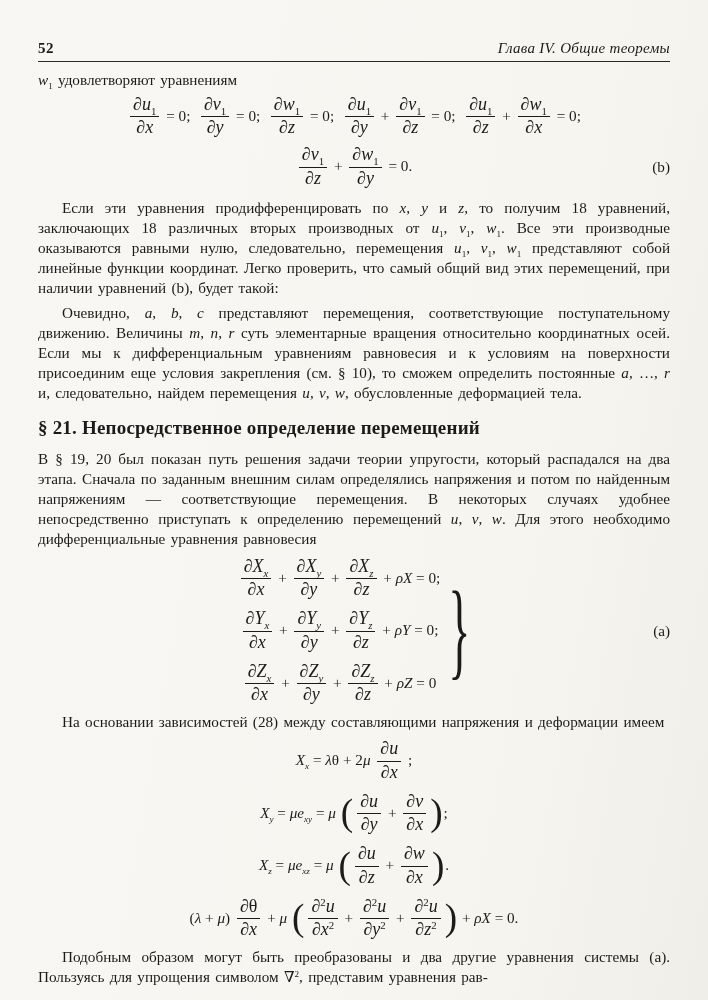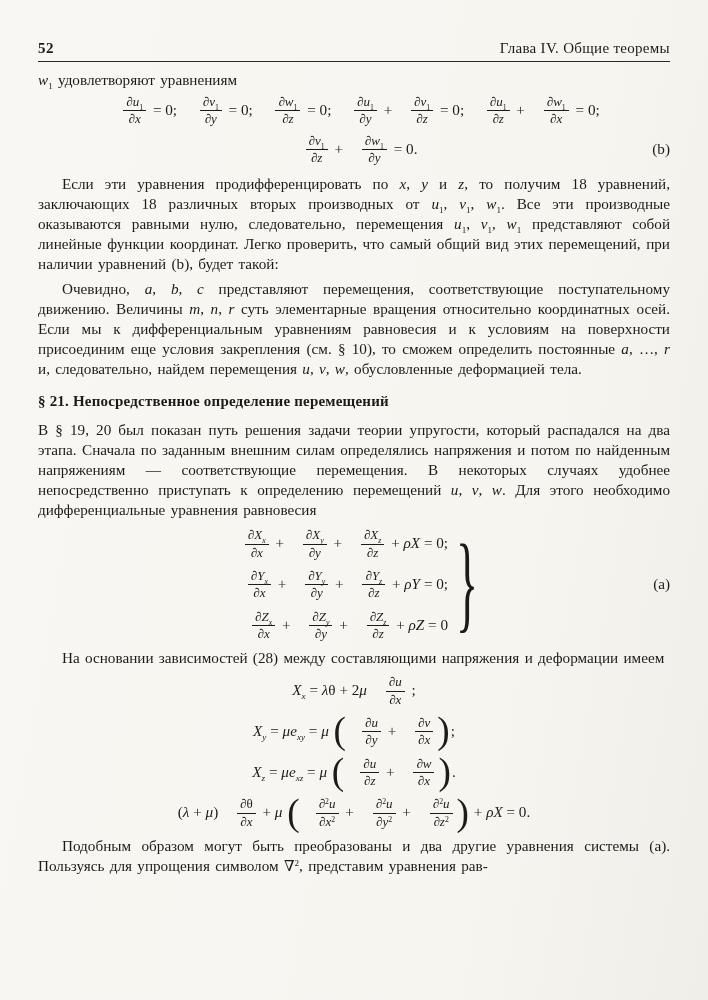--- a/index.html
+++ b/index.html
@@ -16,36 +16,36 @@
     overflow: hidden;
   }
   .header {
     display: flex;
     justify-content: space-between;
     align-items: baseline;
     font-size: 15px;
     line-height: 17px;
   }
   .pagenum { font-weight: bold; letter-spacing: 0.5px; }
-  .runhead { letter-spacing: 0.3px; }
+  .runhead { font-style: italic; letter-spacing: 0.3px; }
   .rule { border-top: 1.7px solid #2b2a27; margin-top: 4px; }
 
   p.body {
     font-size: 15.2px;
     line-height: 20px;
     text-align: justify;
     margin: 7px 0 0 0;
     text-indent: 24px;
     word-spacing: 1.5px;
   }
   p.noindent { text-indent: 0; }
   p.tight { margin-top: 5px; }
 
   h2.sechead {
-    font-size: 15px;
+    font-size: 19px;
     font-weight: bold;
     margin: 14px 0 10px 0;
     letter-spacing: 0.2px;
   }
 
   
   .eqline { position: relative; text-align: center; margin: 2px 0; }
   .eqline.spaced { margin: 4px 0; }
   .eq {
     display: inline-flex;
@@ -54,21 +54,21 @@
     line-height: 1.1;
     vertical-align: middle;
   }
   .mt { white-space: pre; }
   .frac {
     display: inline-flex;
     flex-direction: column;
     align-items: center;
     margin: 2px 3px;
   }
-  .fn, .fd { font-size: 13px; line-height: 1.18; padding: 0 3px; white-space: nowrap; margin-left: 12px; }
+  .fn, .fd { font-size: 18px; line-height: 1.18; padding: 0 3px; white-space: nowrap; }
   .fn { border-bottom: 1px solid #1c1b19; padding-bottom: 1px; }
   .bigp { font-size: 2.45em; font-weight: 300; line-height: 0.8; margin: 0 1px; }
   sub { font-size: 0.6em; line-height: 0; vertical-align: -0.45em; }
   sup { font-size: 0.6em; line-height: 0; vertical-align: 0.55em; }
   .eqlabel {
     position: absolute;
     right: 0;
     top: 50%;
     transform: translateY(-50%);
     font-size: 15.2px;
@@ -78,21 +78,21 @@
   .sysA {
     position: relative;
     display: flex;
     justify-content: center;
     align-items: center;
     margin: 5px 0;
   }
   .sys-lines {
     display: flex;
     flex-direction: column;
-    align-items: flex-end;
+    align-items: center;
     row-gap: 4px;
   }
   .brace {
     font-size: 46px;
     line-height: 1;
     font-weight: 200;
     transform: scaleY(2.35);
     transform-origin: center;
     margin-left: 8px;
     color: #1c1b19;

